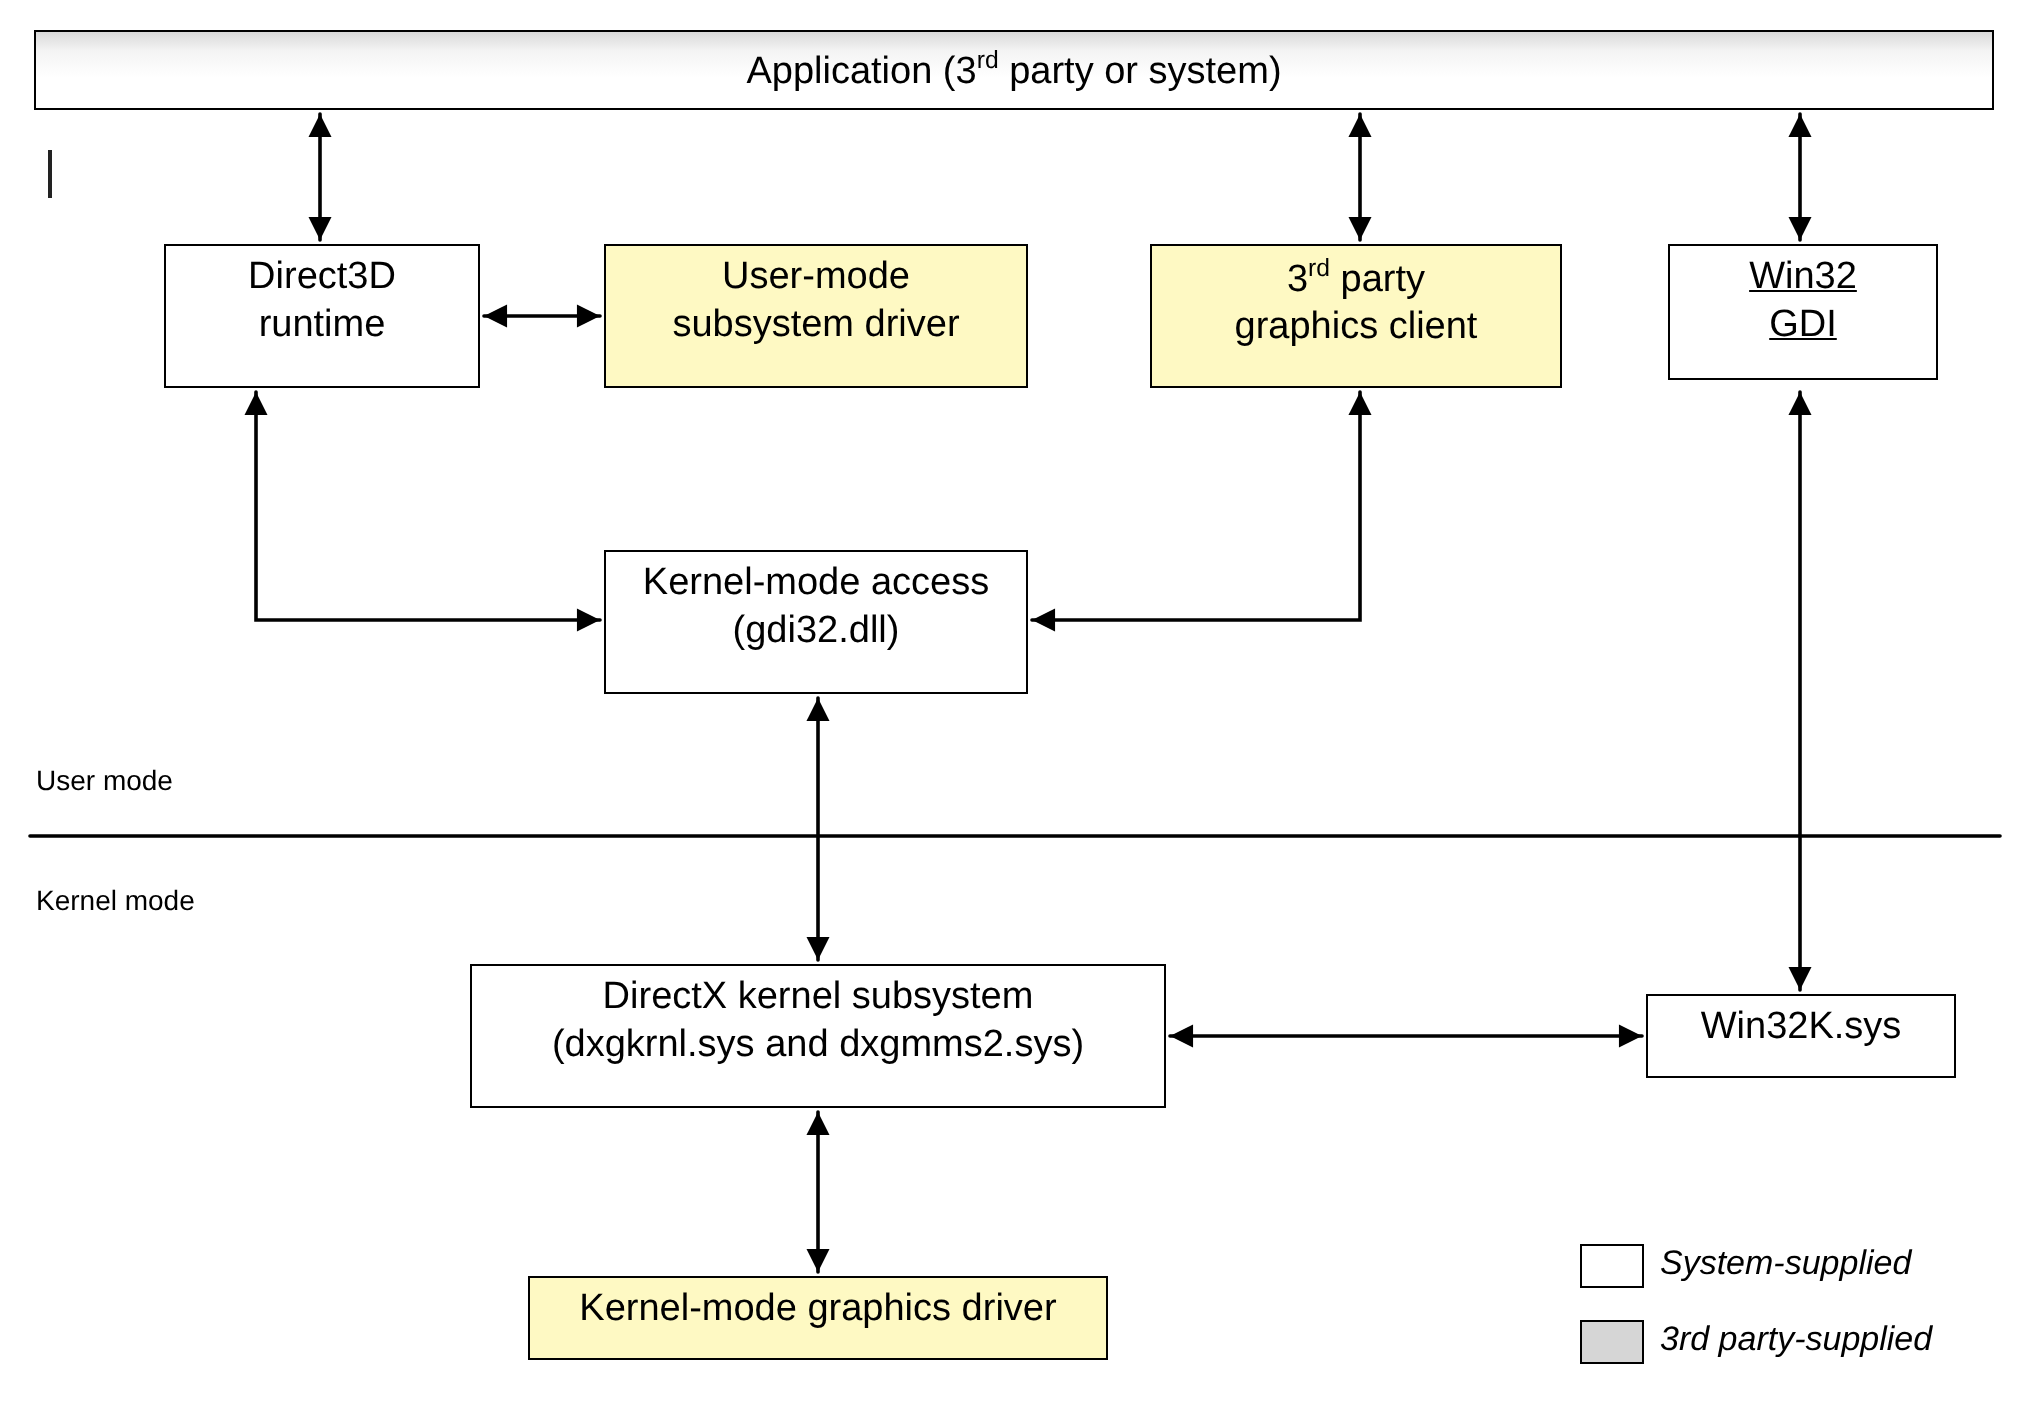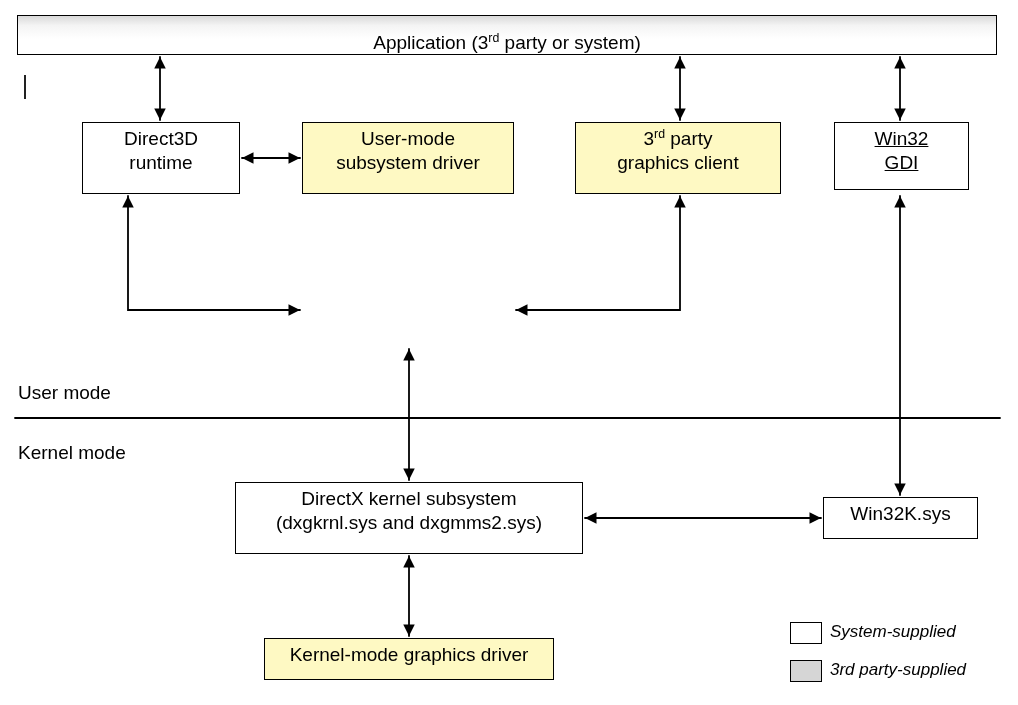--- a/index.html
+++ b/index.html
@@ -16,24 +16,24 @@
     line-height:1.25;
     box-sizing:border-box;
     padding:4px 8px;
   }
   .gray{background:#fef9c3;}
   .appbox{
     position:absolute;
     border:1.5px solid #000;
     box-sizing:border-box;
     background:linear-gradient(#d9d9d9 0%, #f4f4f4 25%, #ffffff 60%, #ffffff 100%);
-    display:flex;align-items:flex-end;justify-content:center;
+    display:flex;align-items:center;justify-content:center;
     font-size:19px;
   }
-  .label{position:absolute;font-size:19px;}
+  .label{position:absolute;font-size:14px;}
   .legend-box{
     position:absolute;border:1.5px solid #000;box-sizing:border-box;width:32px;height:22px;
   }
   .legend-text{position:absolute;font-size:17px;font-style:italic;}
   svg.conn{position:absolute;left:0;top:0;overflow:visible;pointer-events:none;}
   .cursor{
     position:absolute;width:2px;height:24px;background:#222;
   }
 </style>
 </head>
@@ -64,20 +64,24 @@
       <span>3</span><sup style="font-size:0.65em;">rd</sup><span> party</span>
     </span>
     <span>graphics client</span>
   </div>
 
   <div class="box" style="left:834px;top:122px;width:135px;height:68px;text-decoration:underline;">
     <span>Win32</span>
     <span>GDI</span>
   </div>
 
+  <div class="box" style="left:302px;top:275px;width:212px;height:72px;">
+    <span>Kernel-mode access</span>
+    <span>(gdi32.dll)</span>
+  </div>
 
   <div class="label" style="left:18px;top:382px;">User mode</div>
   <div class="label" style="left:18px;top:426px;margin-top:16px;">Kernel mode</div>
 
   <div class="box" style="left:235px;top:482px;width:348px;height:72px;">
     <span>DirectX kernel subsystem</span>
     <span>(dxgkrnl.sys and dxgmms2.sys)</span>
   </div>
 
   <div class="box" style="left:823px;top:497px;width:155px;height:42px;">

